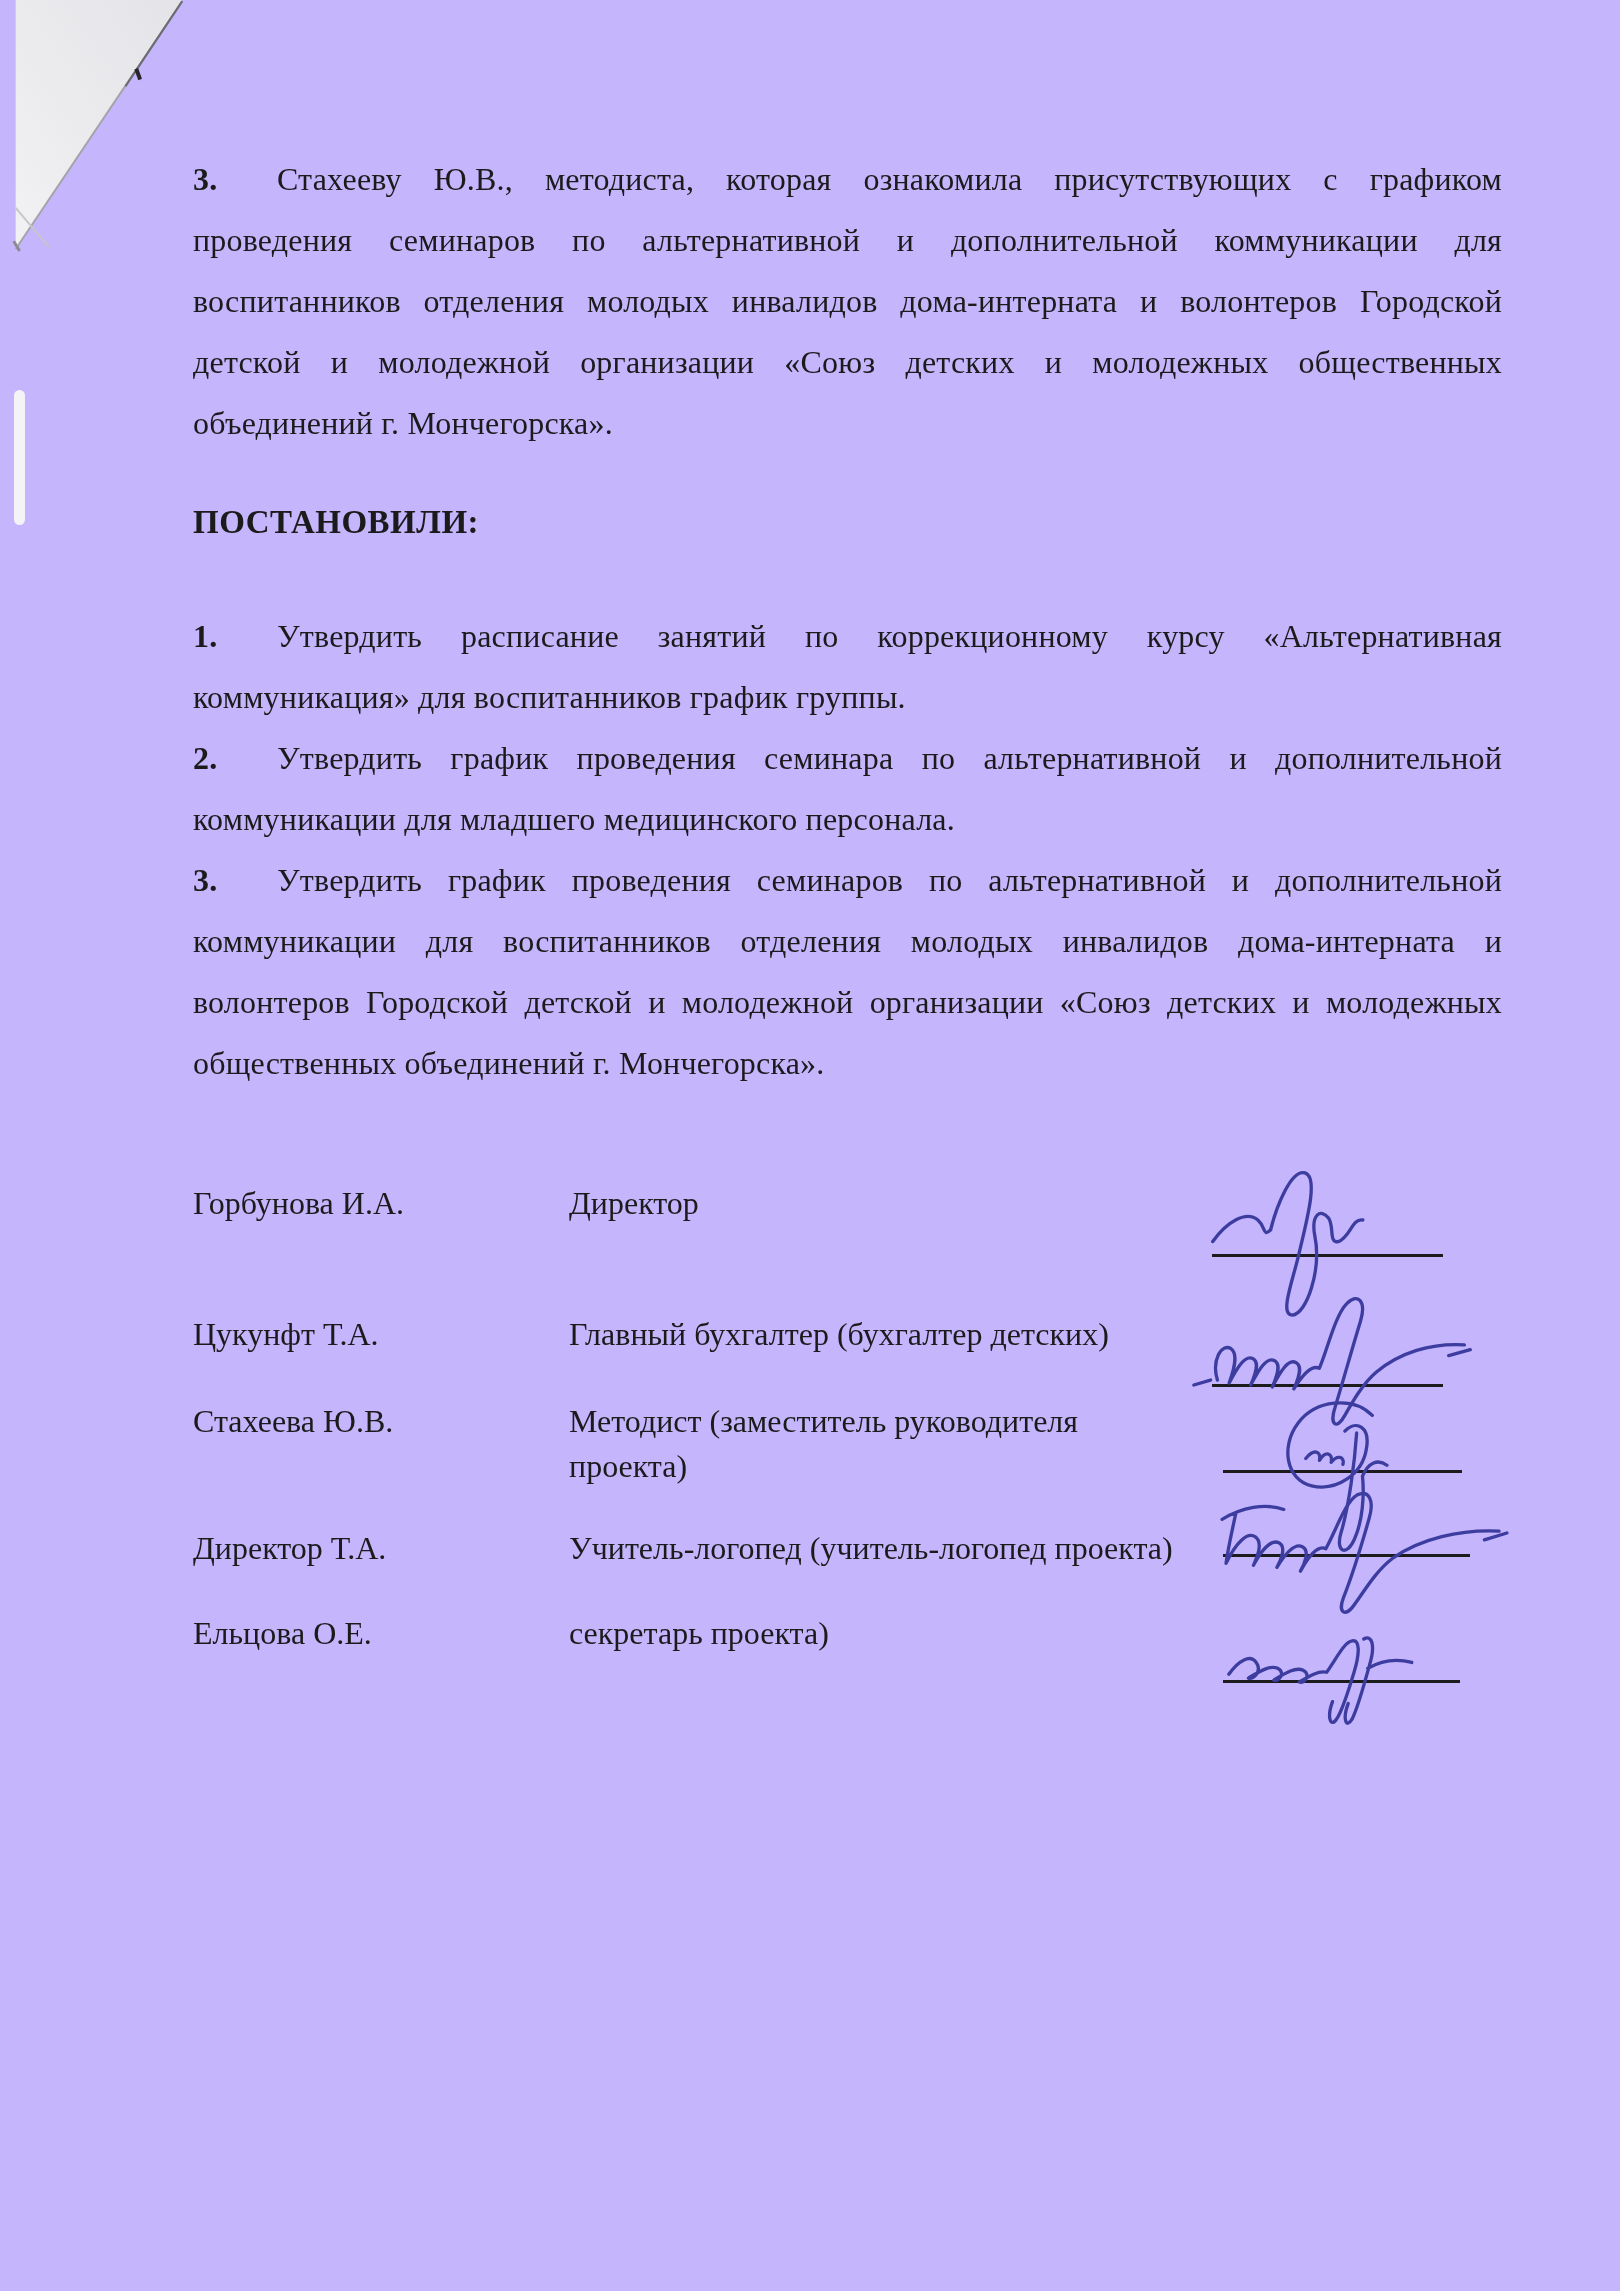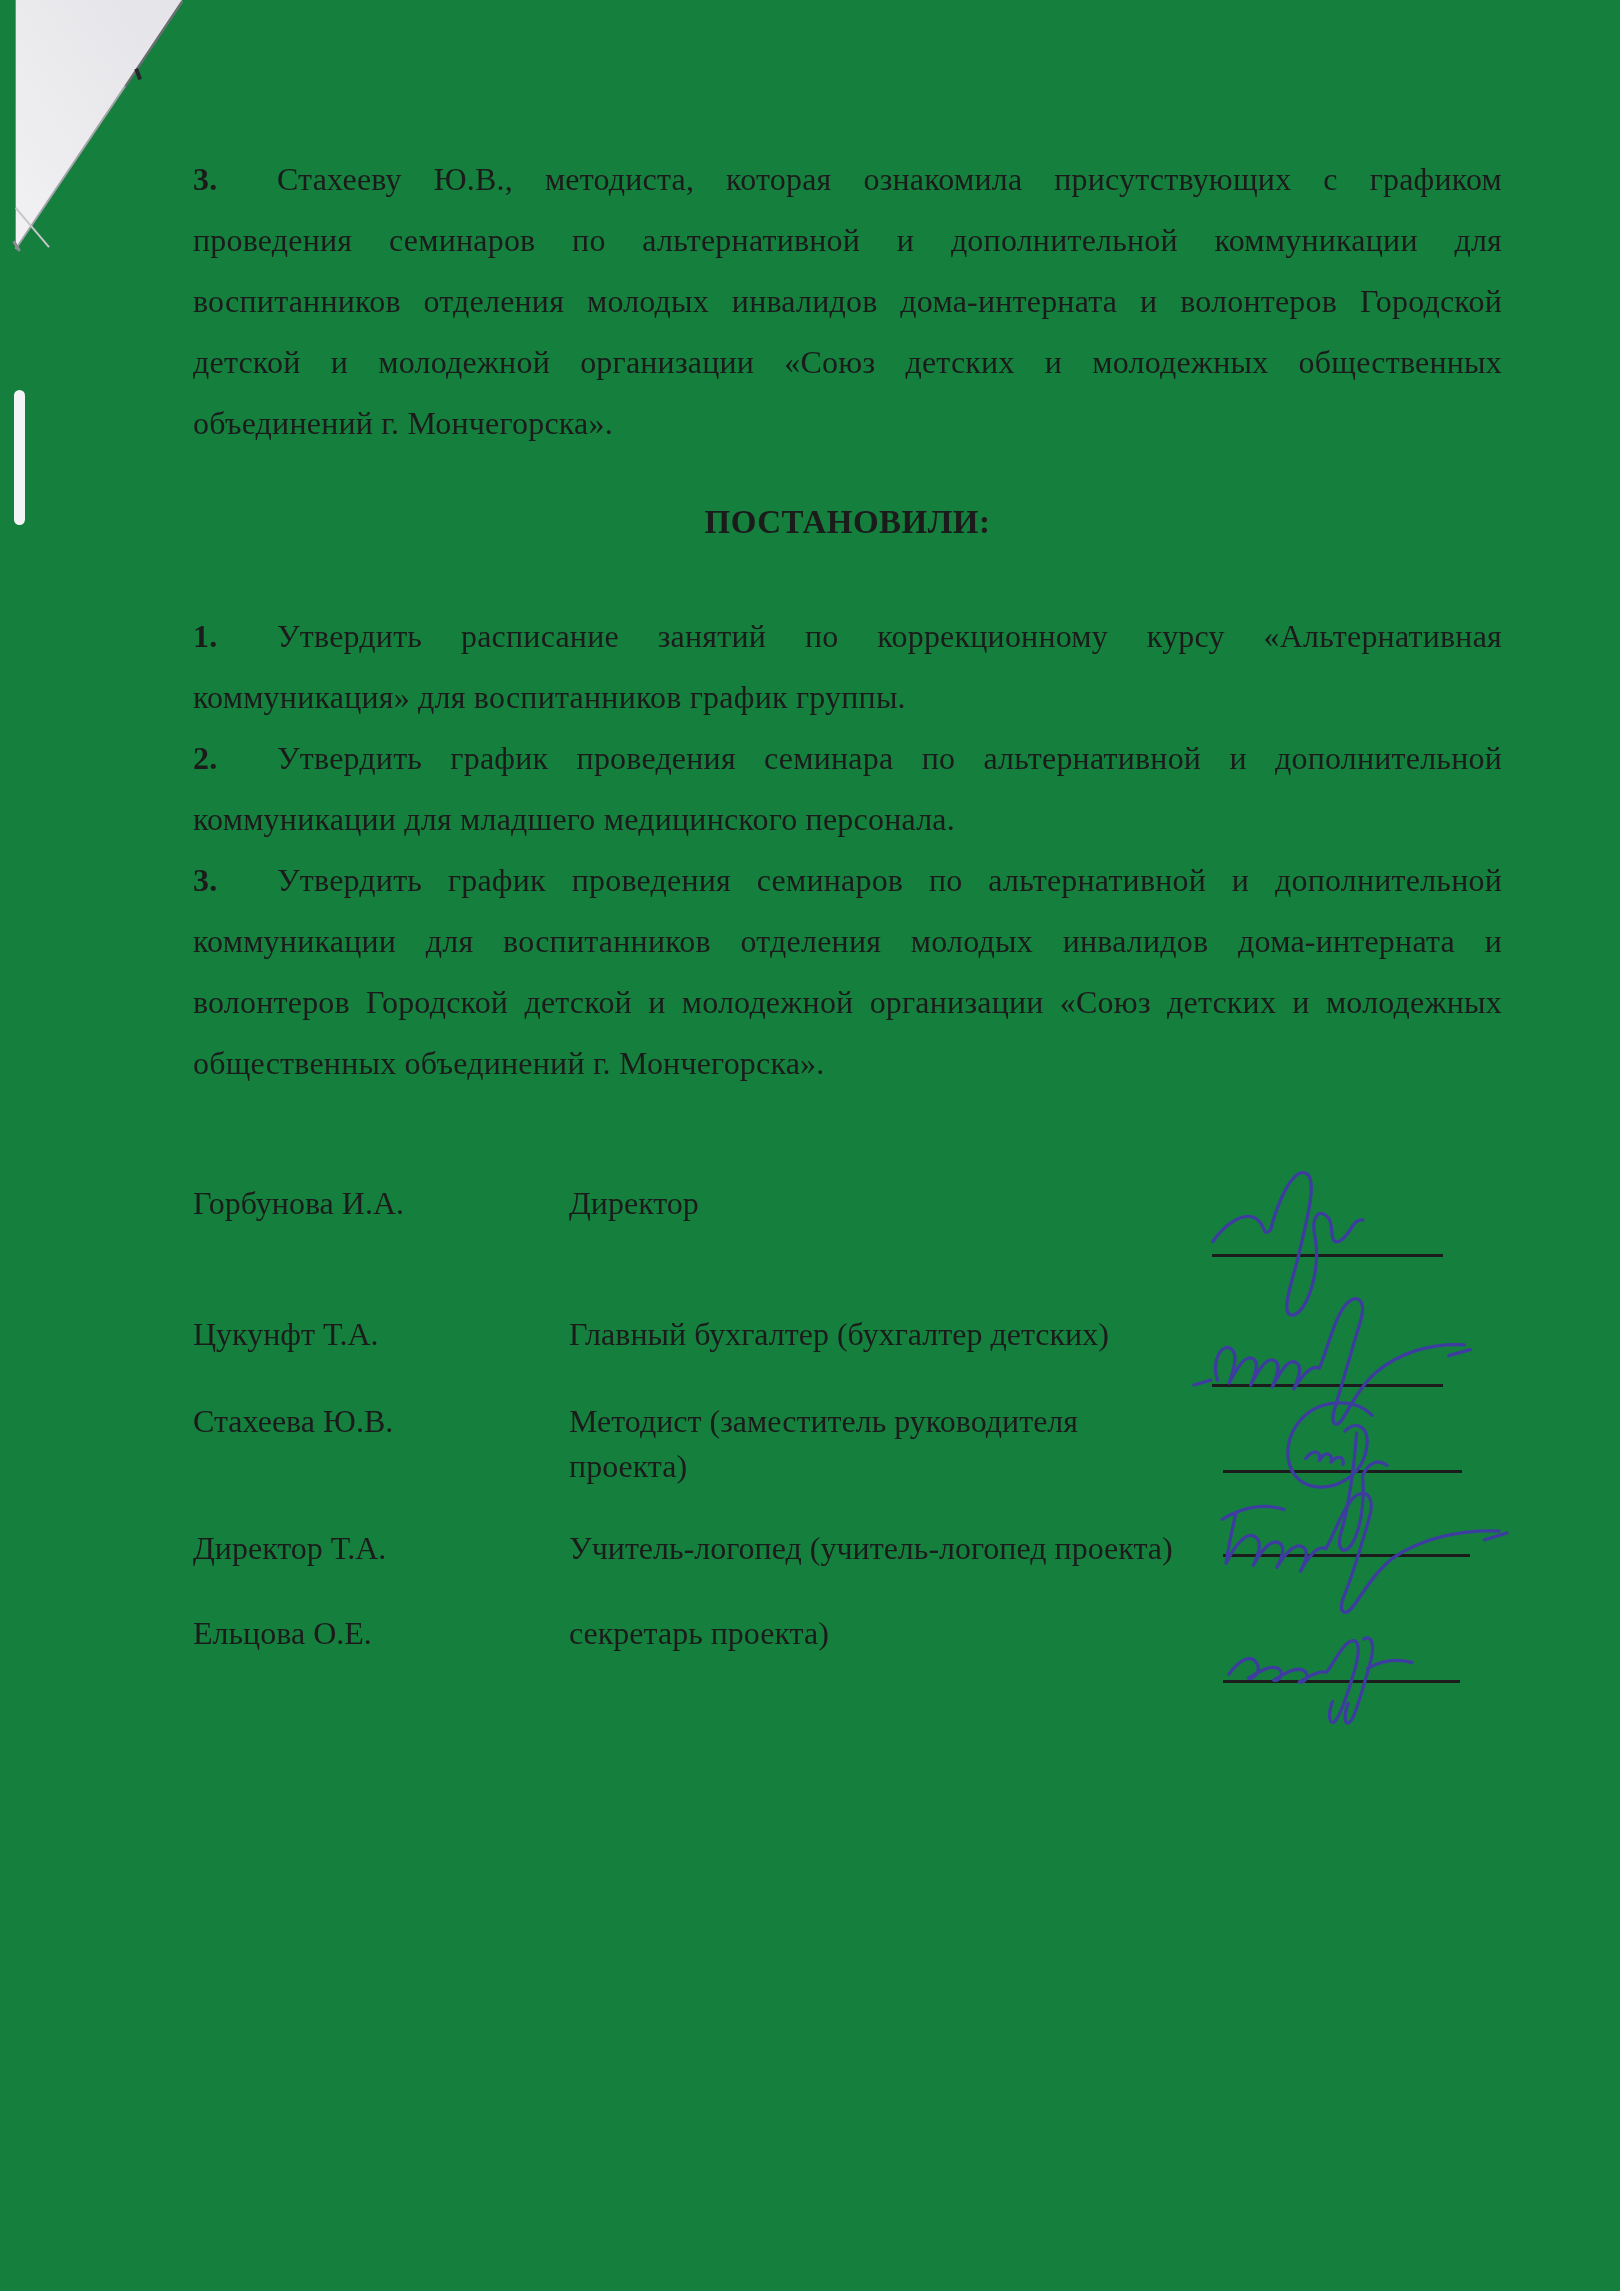--- a/index.html
+++ b/index.html
@@ -4,21 +4,21 @@
 <style>
   html, body {
     margin: 0;
     padding: 0;
     background: #ffffff;
   }
   .page {
     position: relative;
     width: 1620px;
     height: 2292px;
-    background: #15803d;
+    background: #c4b5fd;
     font-family: "Liberation Serif", "DejaVu Serif", serif;
     color: #1b1b1b;
     overflow: hidden;
   }
   
   .curl {
     position: absolute;
     left: 0; top: 0;
   }
   .edge-strip {
@@ -42,21 +42,21 @@
   .para { margin: 0; }
   .num {
     display: inline-block;
     width: 84px;
     font-weight: bold;
   }
   .doc-heading {
     position: absolute;
     left: 193px; top: 496px;
     width: 1309px;
-    text-align: center;
+    text-align: left;
     font-size: 33px;
     font-weight: bold;
     line-height: 53px;
     letter-spacing: 0.5px;
   }
   
   .sig-row { position: absolute; font-size: 32px; line-height: 45px; }
   .sig-name {
     position: absolute;
     left: 0; top: 0;

